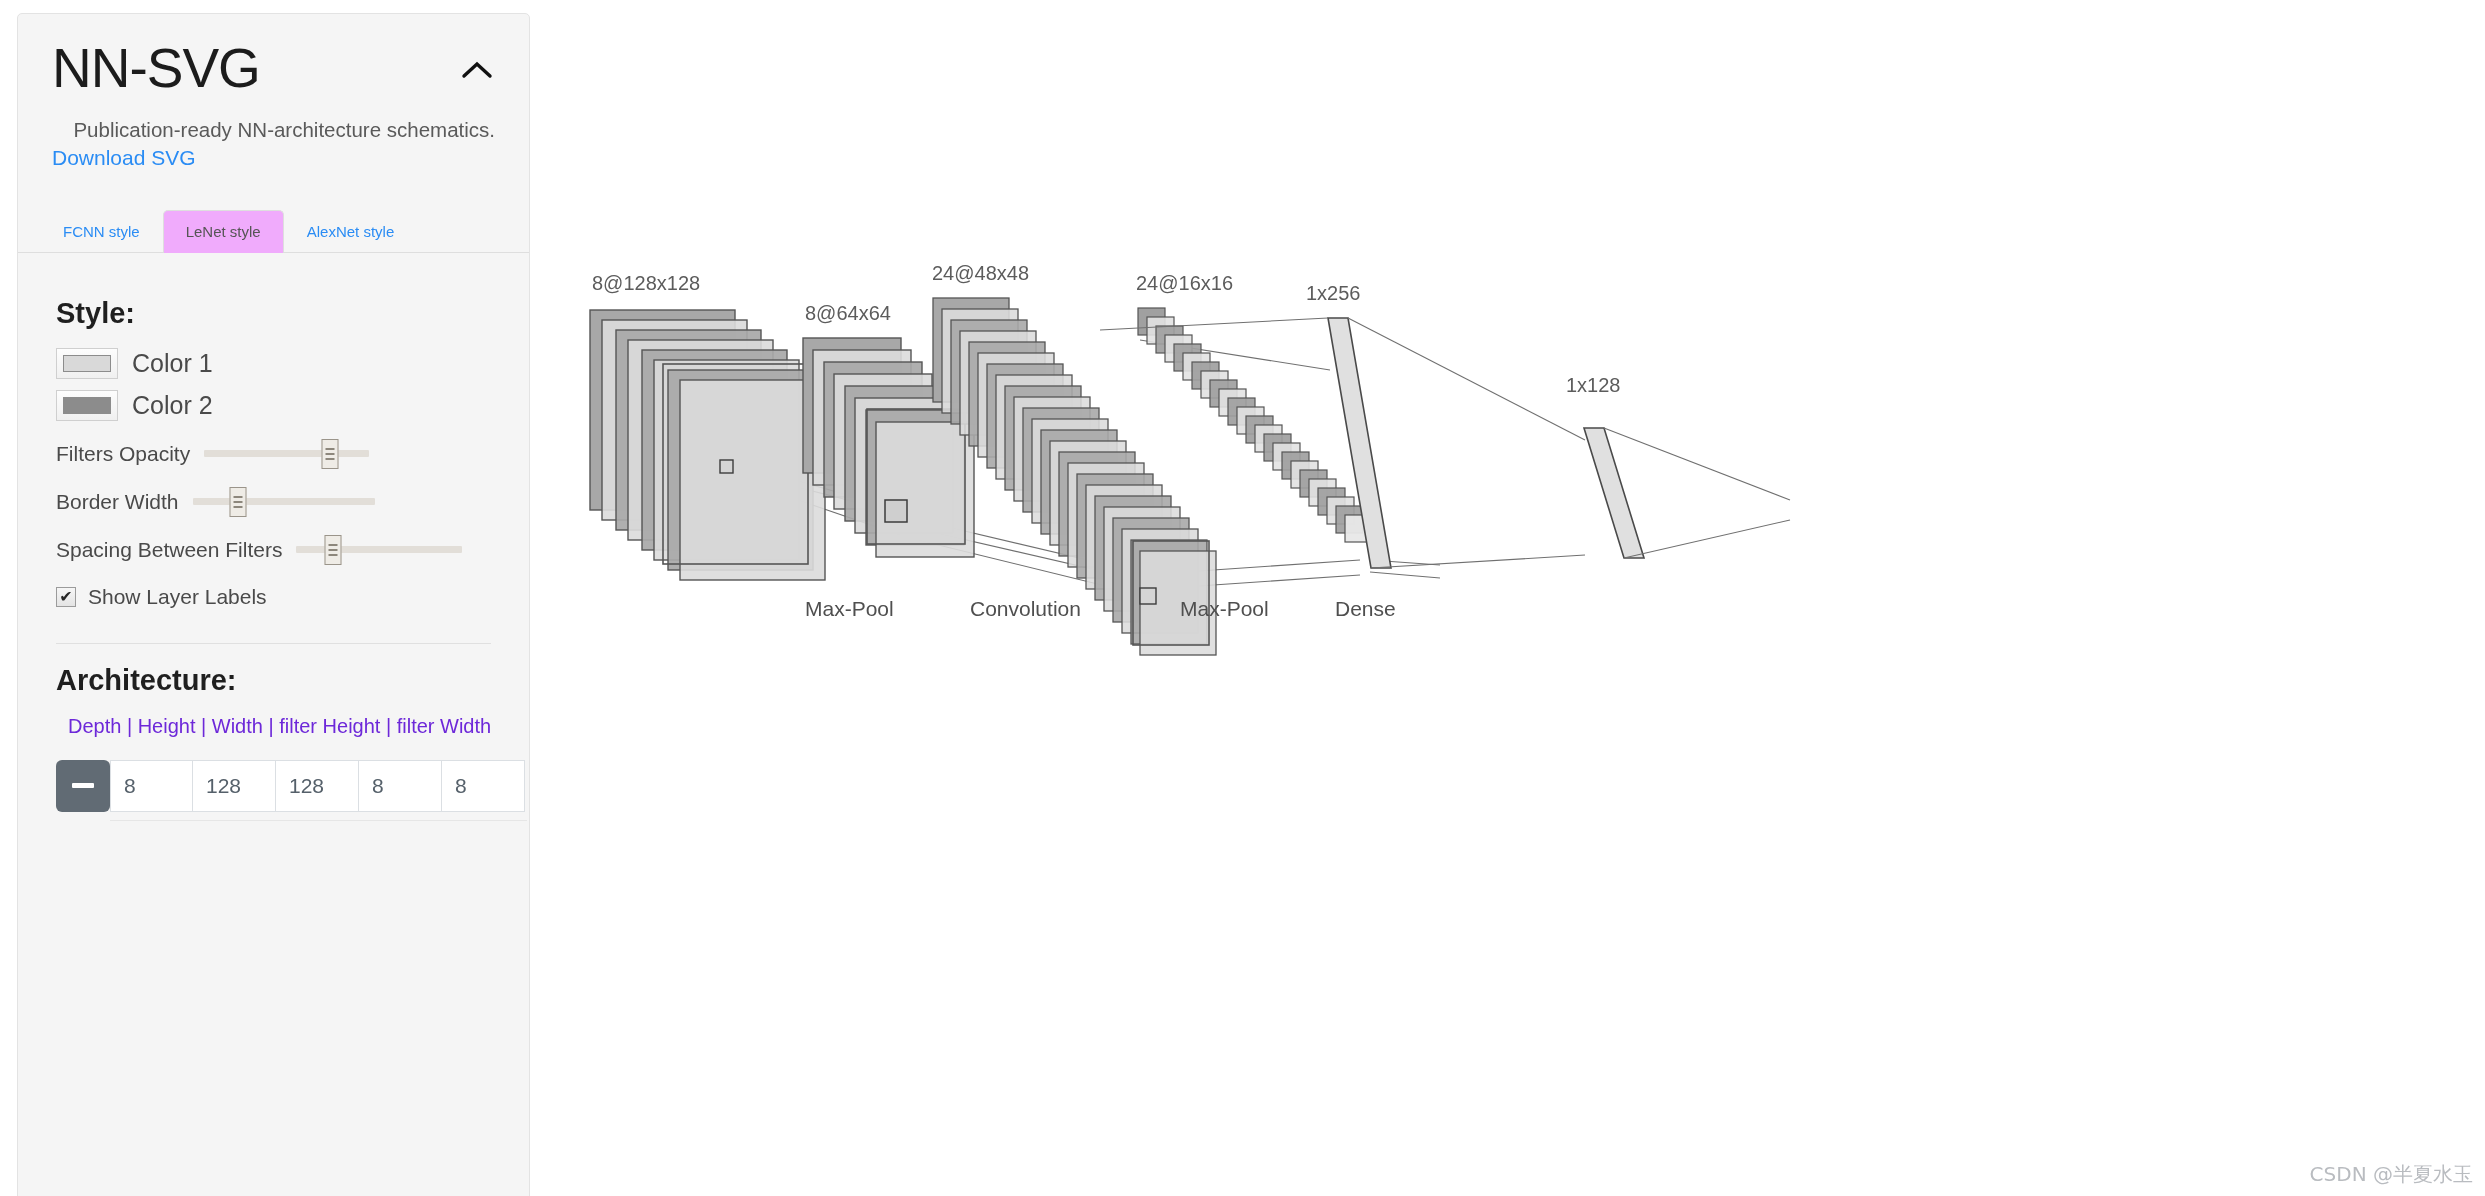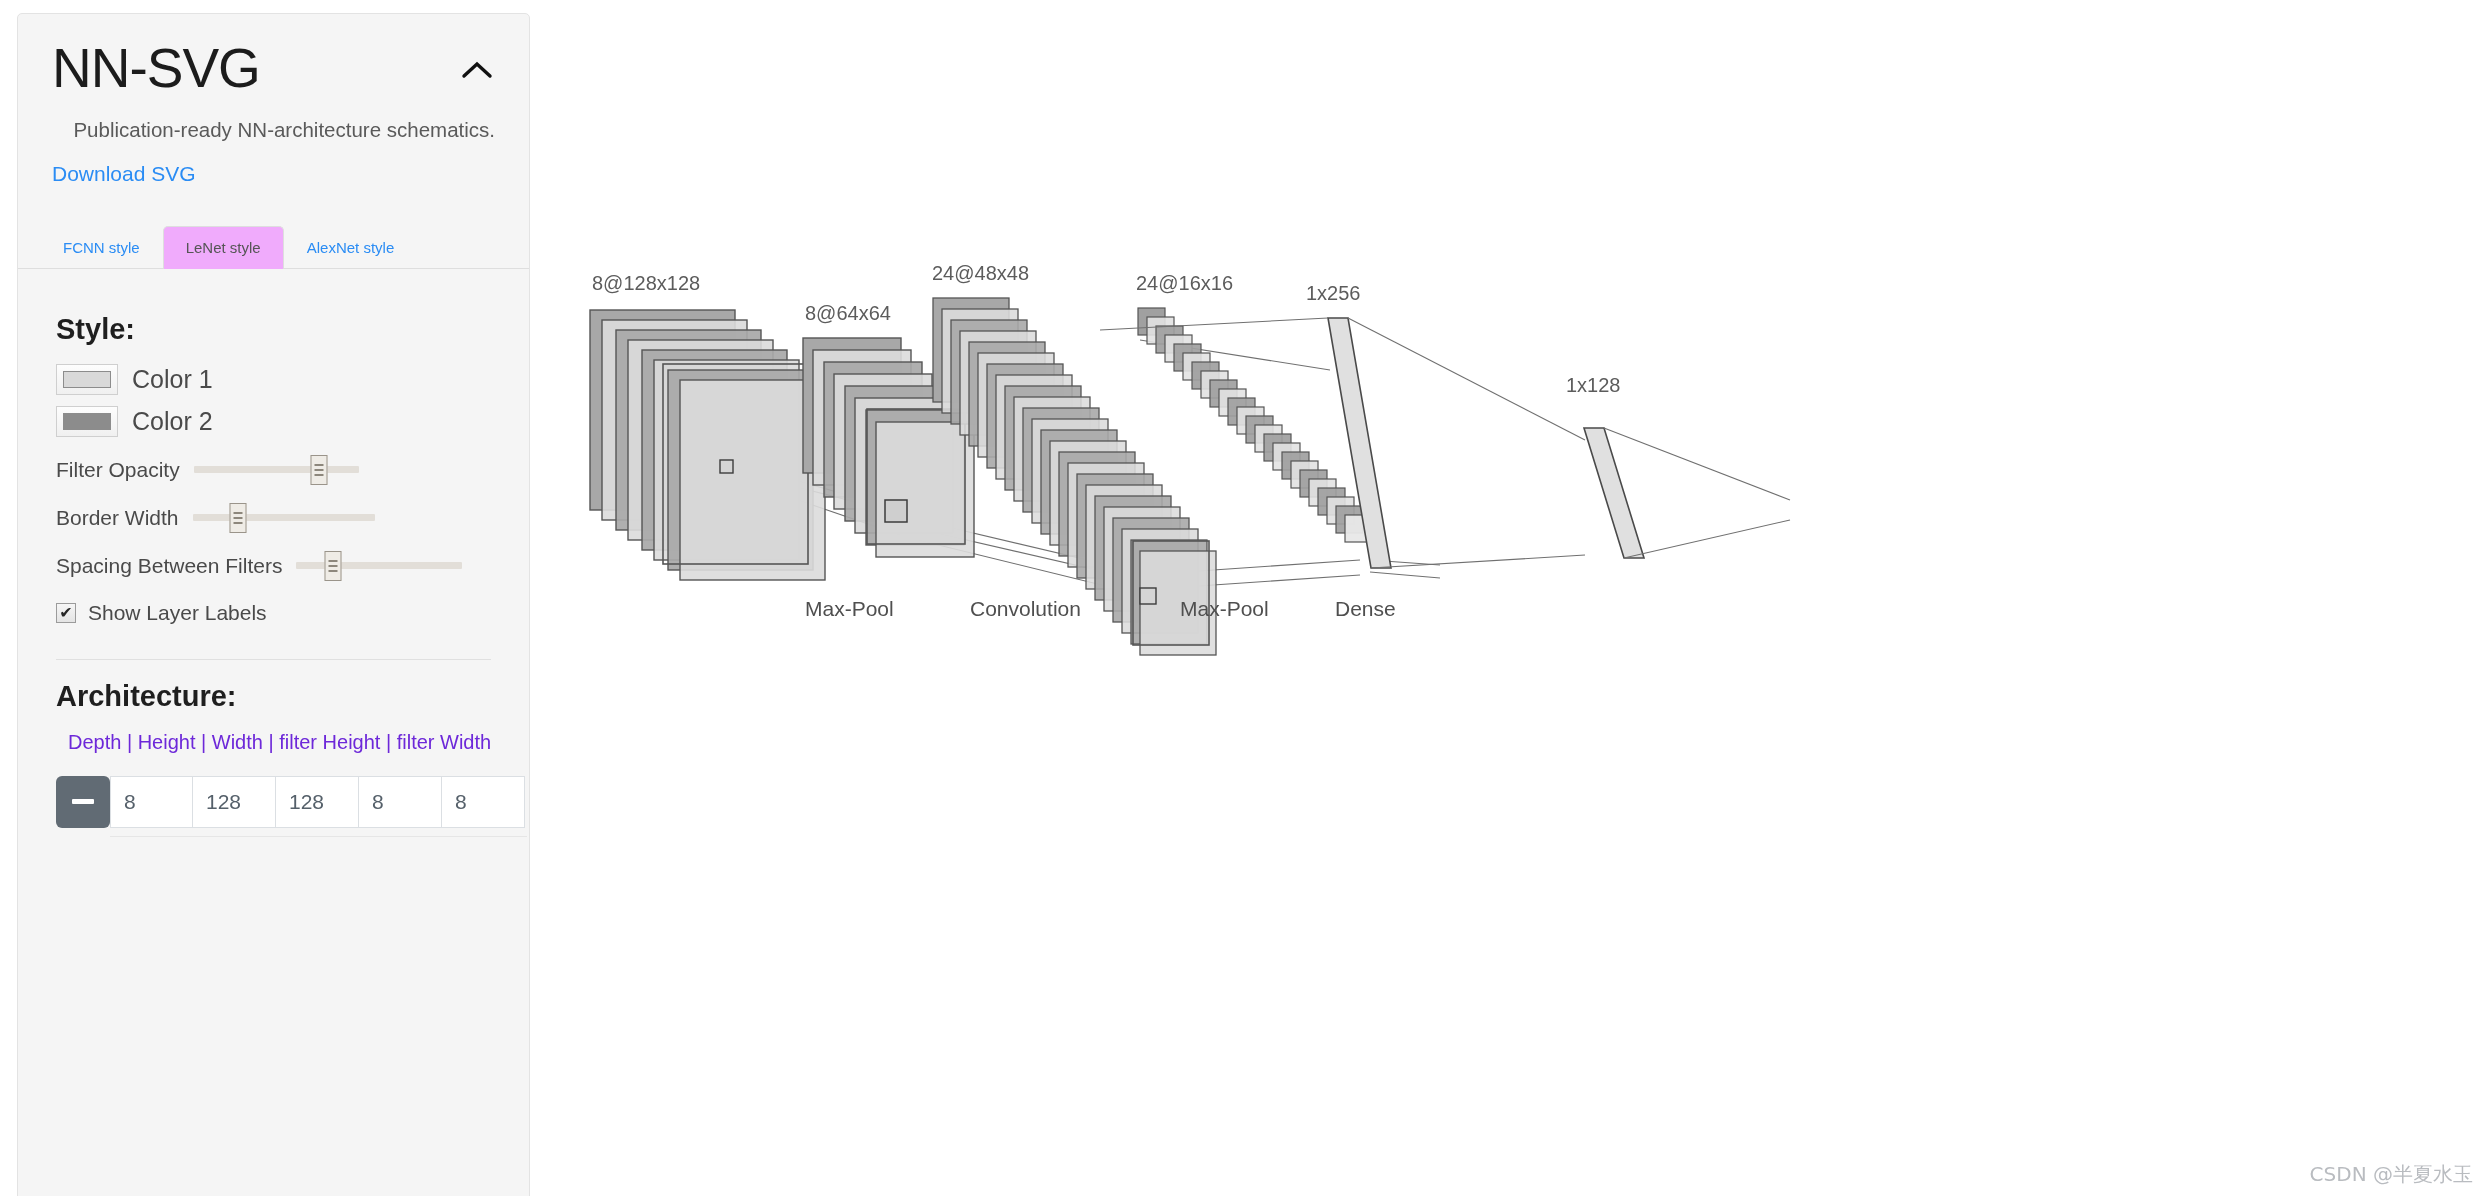--- a/index.html
+++ b/index.html
@@ -38,21 +38,21 @@
   .collapse-btn svg { display: block; }
   .app-sub {
     margin-top: 20px;
     font-size: 20.5px;
     color: #5a5a5a;
     font-weight: 300;
     text-align: right;
   }
   .dl-link {
     display: inline-block;
-    margin-top: 20px;
+    margin-top: 4px;
     font-size: 21px;
     color: #2a8cf4;
     text-decoration: none;
     font-weight: 300;
     cursor: pointer;
   }
 
   
   .tabs {
     margin-top: 27px;
@@ -252,21 +252,21 @@
       </div>
 
       <div class="color-row">
         <div class="swatch-btn">
           <div class="swatch-inner" id="sw2" style="background: rgb(140, 140, 140);"></div>
         </div>
         <div class="color-label">Color 2</div>
       </div>
 
       <div class="slider-row">
-        <div class="slider-label">Filter Opacity</div>
+        <div class="slider-label">Filters Opacity</div>
         <div class="slider-track-wrap" id="sl0w" style="width: 165px;">
           <div class="slider-track"></div>
           <div class="slider-thumb" id="sl0t" style="left: 76%;">
               <i></i>
               <i></i>
               <i></i>
             </div>
         </div>
       </div>
 

